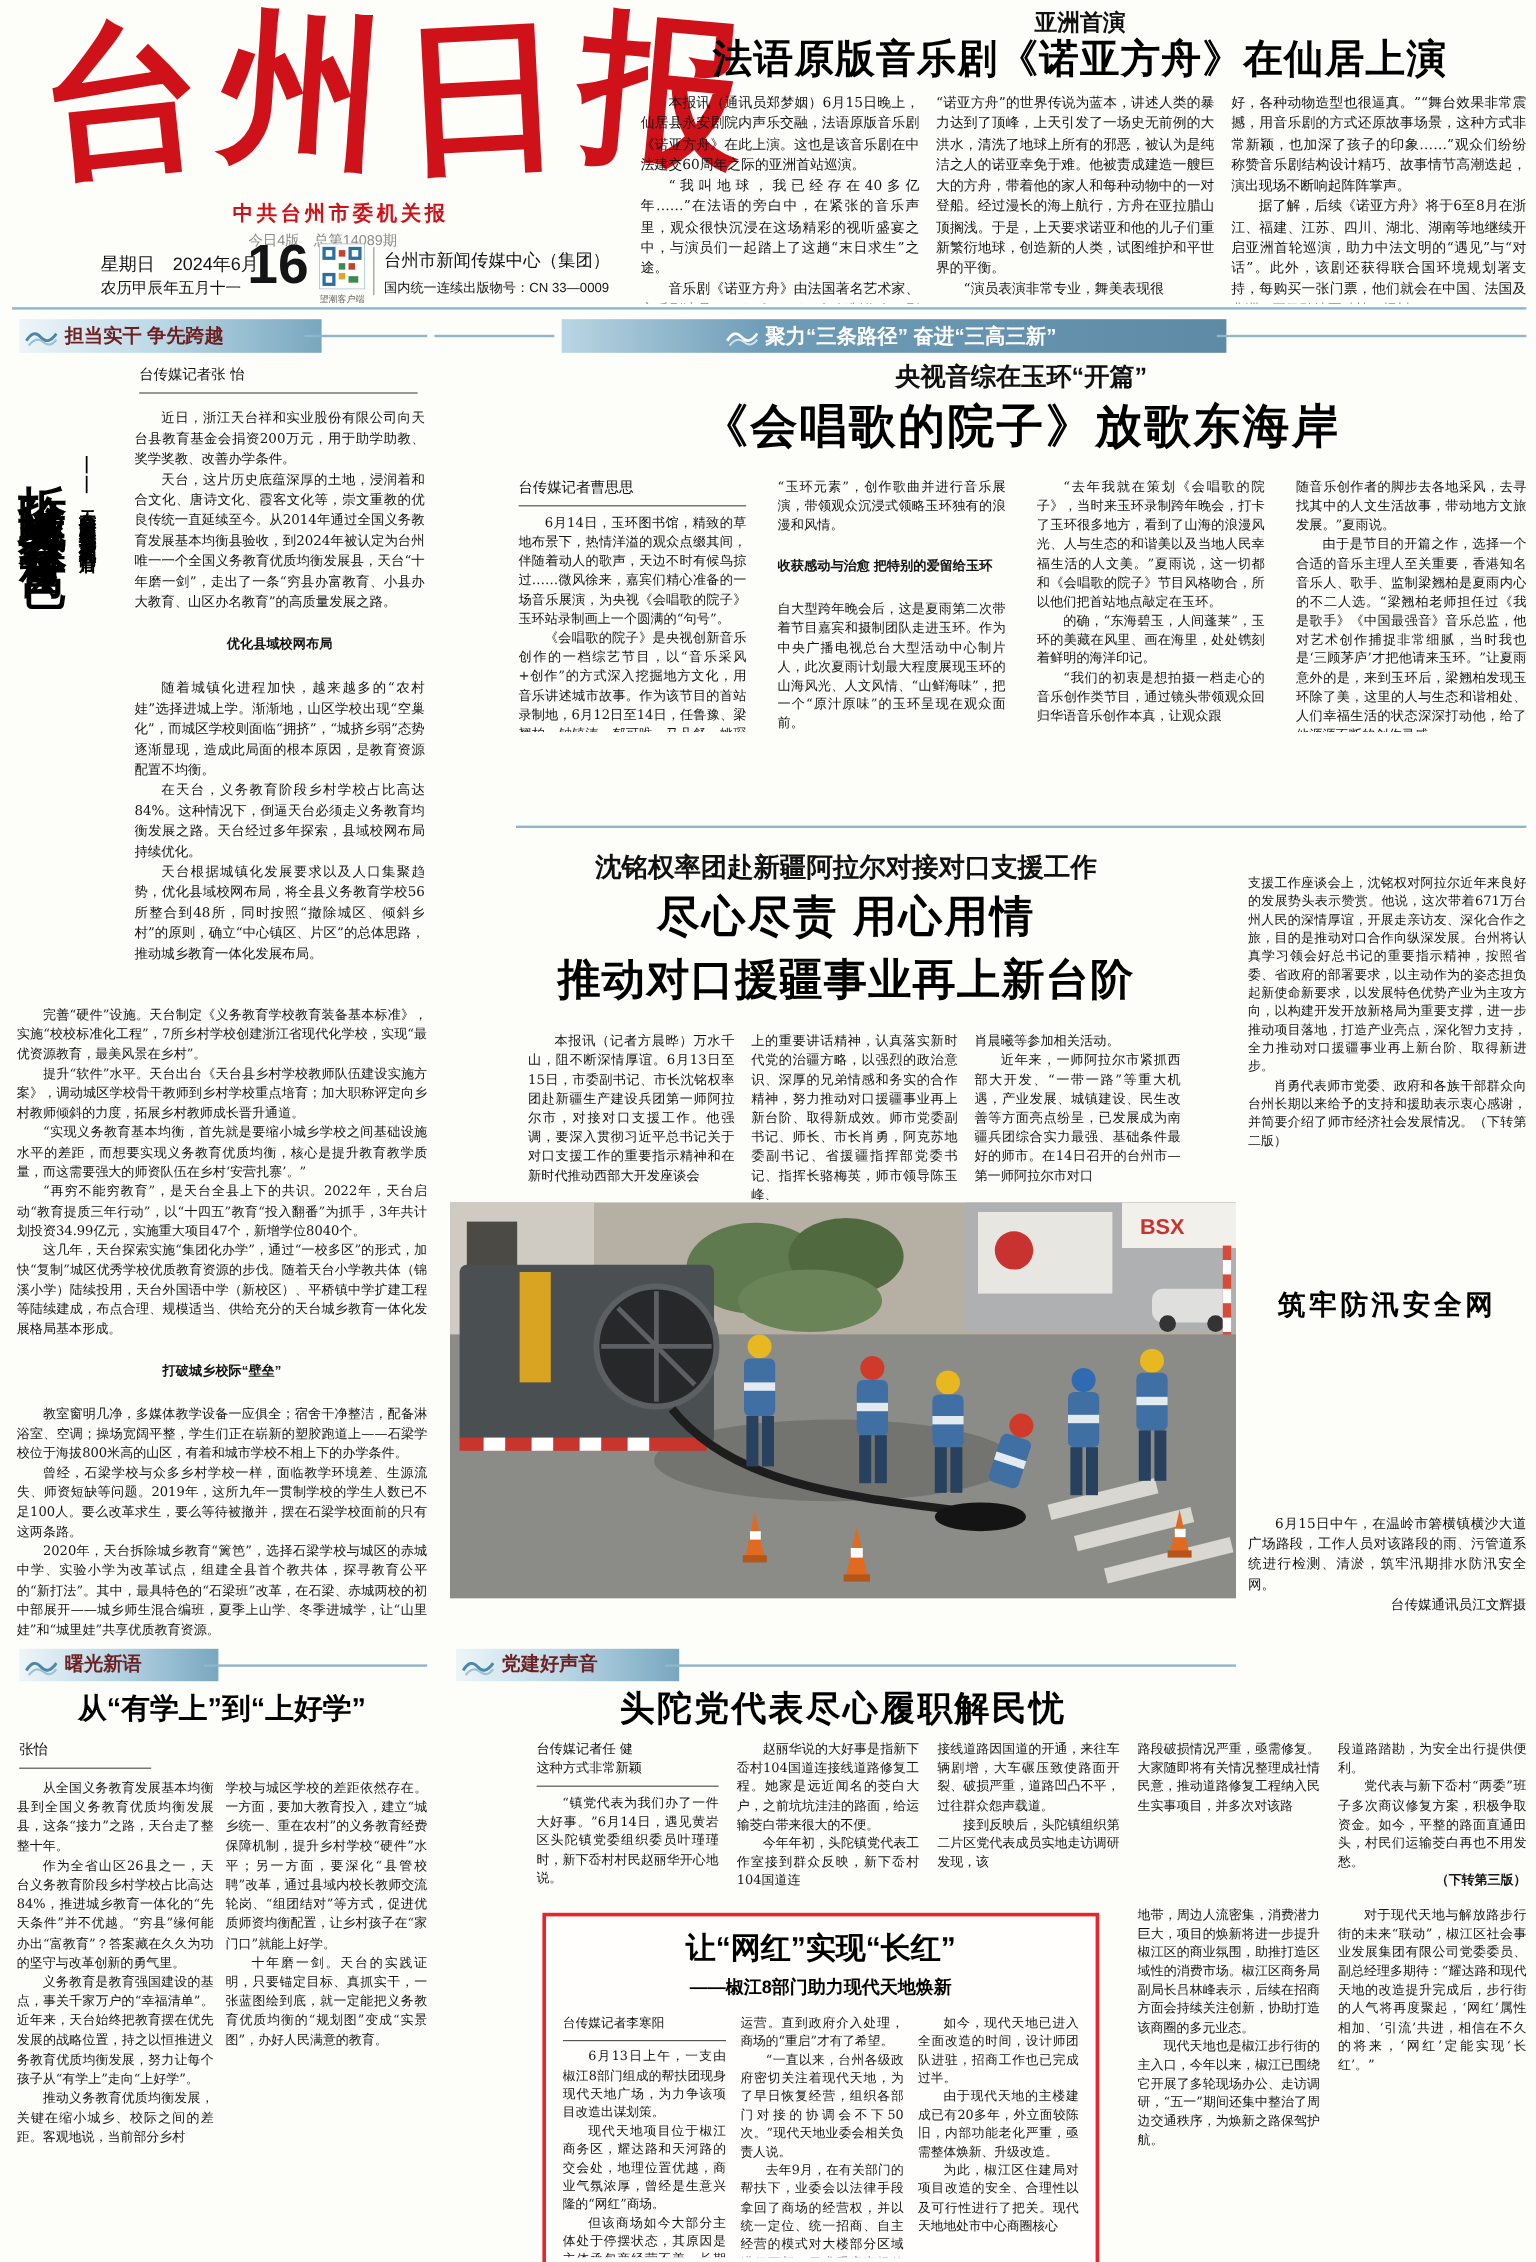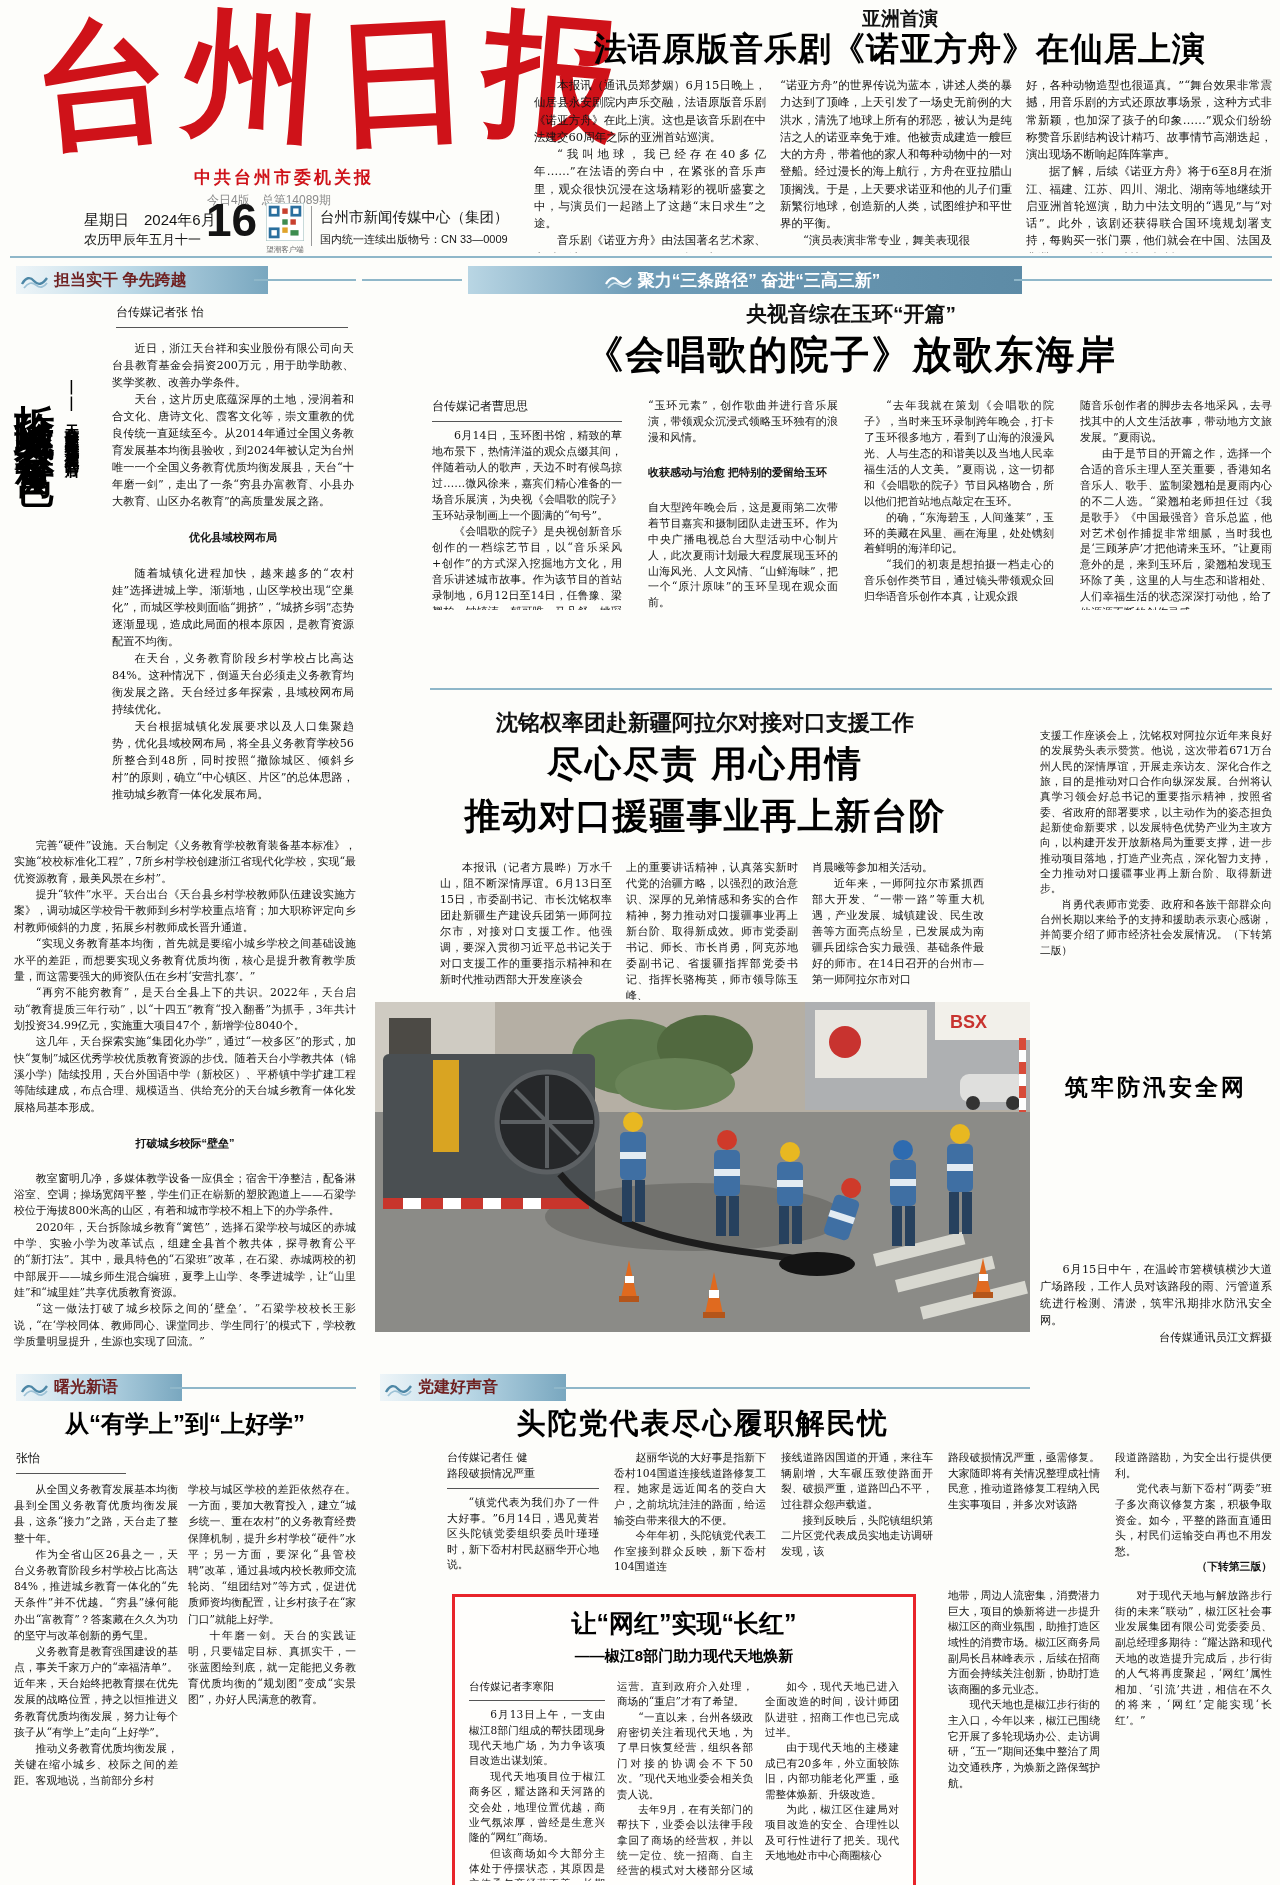--- a/index.html
+++ b/index.html
@@ -113,20 +113,21 @@
     <div>
         <p>完善“硬件”设施。天台制定《义务教育学校教育装备基本标准》，实施“校校标准化工程”，7所乡村学校创建浙江省现代化学校，实现“最优资源教育，最美风景在乡村”。</p>
         <p>提升“软件”水平。天台出台《天台县乡村学校教师队伍建设实施方案》，调动城区学校骨干教师到乡村学校重点培育；加大职称评定向乡村教师倾斜的力度，拓展乡村教师成长晋升通道。</p>
         <p>“实现义务教育基本均衡，首先就是要缩小城乡学校之间基础设施水平的差距，而想要实现义务教育优质均衡，核心是提升教育教学质量，而这需要强大的师资队伍在乡村‘安营扎寨’。”</p>
         <p>“再穷不能穷教育”，是天台全县上下的共识。2022年，天台启动“教育提质三年行动”，以“十四五”教育“投入翻番”为抓手，3年共计划投资34.99亿元，实施重大项目47个，新增学位8040个。</p>
         <p>这几年，天台探索实施“集团化办学”，通过“一校多区”的形式，加快“复制”城区优秀学校优质教育资源的步伐。随着天台小学教共体（锦溪小学）陆续投用，天台外国语中学（新校区）、平桥镇中学扩建工程等陆续建成，布点合理、规模适当、供给充分的天台城乡教育一体化发展格局基本形成。</p>
       </div>
     <p class="colsub ctr">打破城乡校际“壁垒”</p>
     <div>
         <p>教室窗明几净，多媒体教学设备一应俱全；宿舍干净整洁，配备淋浴室、空调；操场宽阔平整，学生们正在崭新的塑胶跑道上——石梁学校位于海拔800米高的山区，有着和城市学校不相上下的办学条件。</p>
+        <p>曾经，石梁学校与众多乡村学校一样，面临教学环境差、生源流失、师资短缺等问题。2019年，这所九年一贯制学校的学生人数已不足100人。要么改革求生，要么等待被撤并，摆在石梁学校面前的只有这两条路。</p>
         <p>2020年，天台拆除城乡教育“篱笆”，选择石梁学校与城区的赤城中学、实验小学为改革试点，组建全县首个教共体，探寻教育公平的“新打法”。其中，最具特色的“石梁班”改革，在石梁、赤城两校的初中部展开——城乡师生混合编班，夏季上山学、冬季进城学，让“山里娃”和“城里娃”共享优质教育资源。</p>
         <p>“这一做法打破了城乡校际之间的‘壁垒’。”石梁学校校长王影说，“在‘学校同体、教师同心、课堂同步、学生同行’的模式下，学校教学质量明显提升，生源也实现了回流。”</p>
       </div>
 
   </div>
 
   <div class="abs banner" style="left:16px;top:1374px;width:152px;height:27px;font-size:16px;">
     <svg width="28" height="20" viewBox="0 0 28 20">
         <path d="M2 14 Q8 4 14 11 T27 8" fill="none" stroke="#4d87a6" stroke-width="2.4"></path>
         <path d="M4 18 Q10 10 16 15 T27 13" fill="none" stroke="#9dc2d6" stroke-width="1.8"></path>
@@ -321,21 +322,21 @@
         <path d="M4 18 Q10 10 16 15 T27 13" fill="none" stroke="#9dc2d6" stroke-width="1.8"></path>
       </svg>
     <span>党建好声音</span>
   </div>
   <div class="abs rule" style="left:554px;top:1387px;width:476px;"></div>
   <div class="abs ctr hl" style="left:375px;top:1404px;width:655px;font-size:29px;letter-spacing:2px;">头陀党代表尽心履职解民忧</div>
 
   <div class="abs col" style="left:447px;top:1450px;width:152px;height:128px;font-size:10.8px;line-height:1.45;">
     <div class="byline" style="font-size:11px;">
       <div>台传媒记者任 健</div>
-      <div>路段破损情况严重</div>
+      <div>这种方式非常新颖</div>
     </div>
     <div>
         <p>“镇党代表为我们办了一件大好事。”6月14日，遇见黄岩区头陀镇党委组织委员叶瑾瑾时，新下岙村村民赵丽华开心地说。</p>
       </div>
   </div>
   <div class="abs col" style="left:614px;top:1450px;width:152px;height:128px;font-size:10.8px;line-height:1.45;">
       <p>赵丽华说的大好事是指新下岙村104国道连接线道路修复工程。她家是远近闻名的茭白大户，之前坑坑洼洼的路面，给运输茭白带来很大的不便。</p>
       <p>今年年初，头陀镇党代表工作室接到群众反映，新下岙村104国道连</p>
     </div>
   <div class="abs col cont" style="left:781px;top:1450px;width:152px;height:128px;font-size:10.8px;line-height:1.45;">

